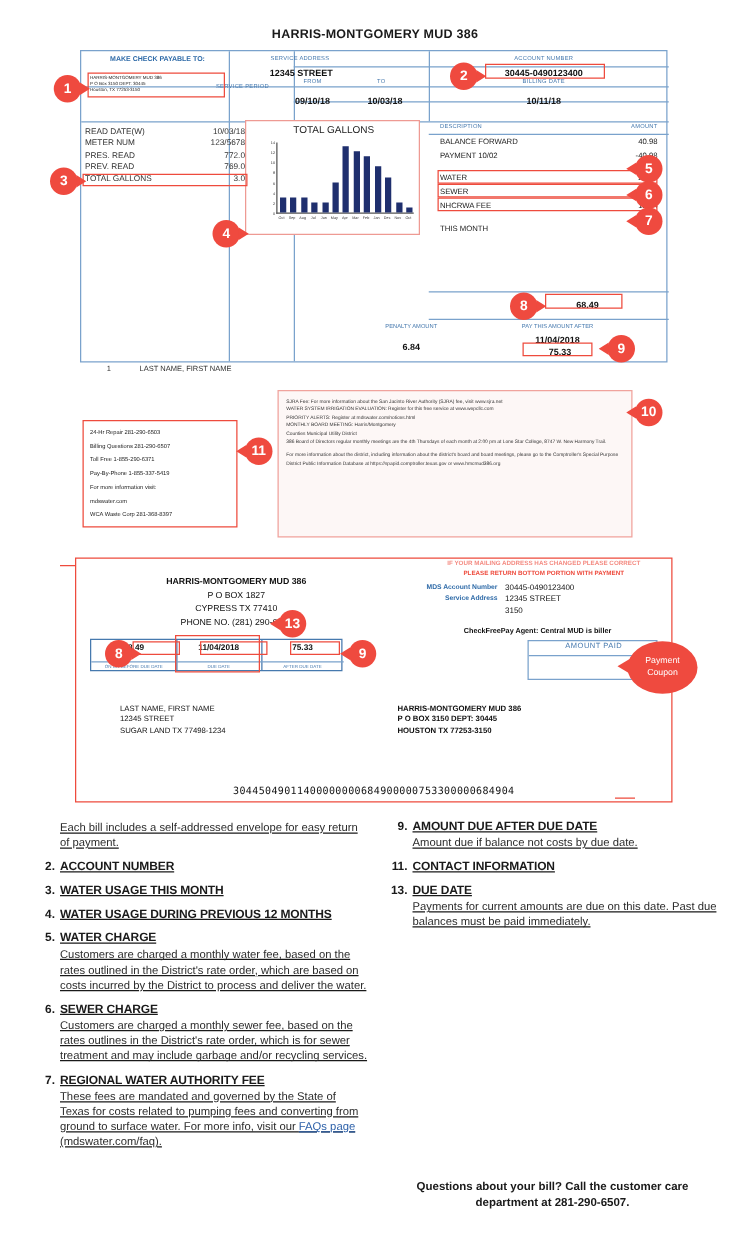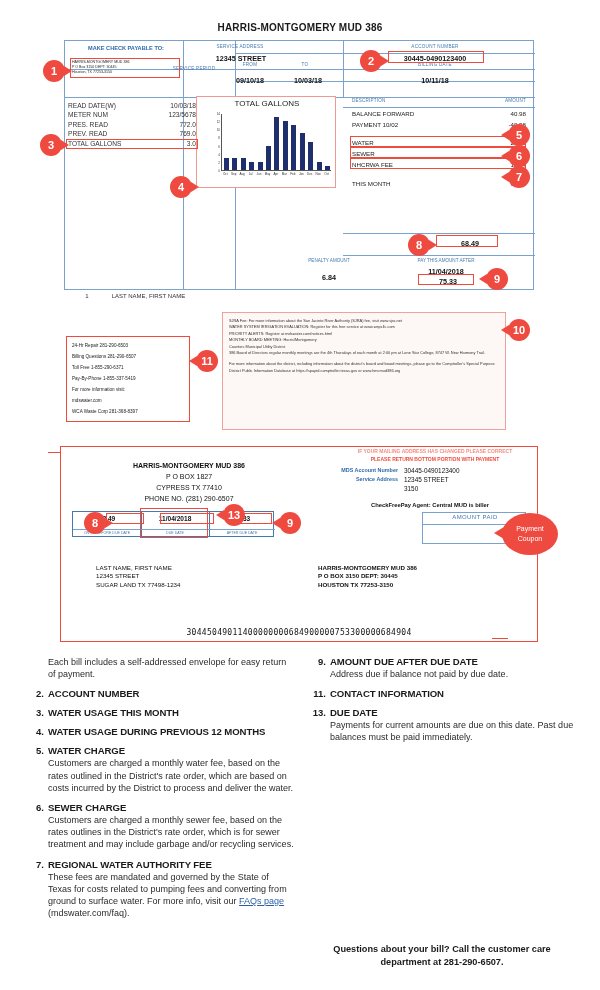--- a/index.html
+++ b/index.html
@@ -109,21 +109,21 @@
     background:#ef4a3f; border-radius:50%; color:#fff; font-size:7px; line-height:10px;
     display:flex; align-items:center; justify-content:center; text-align:center; z-index:41;}
   .pcoupon-bubble::after{content:"";position:absolute;left:-8px;top:14px;width:0;height:0;
     border-top:6px solid transparent;border-bottom:6px solid transparent;border-right:10px solid #ef4a3f;}
 
   
   .legend { position:absolute; left:0; top:656px; width:600px; height:334px; }
   .col { position:absolute; top:0; width:268px; }
   .col.left { left:26px; }
   .col.right{ left:308px; }
-  .item { position:relative; margin-bottom:8px; padding-left:22px; }
+  .item { position:relative; margin-bottom:8px; padding-left:22px;text-decoration:underline; }
   .item .num { position:absolute; left:0; top:0; width:18px; text-align:right;
       font-size:9.5px; font-weight:bold; color:#1a1a1a; }
   .item h4 { margin:0 0 1px 0; font-size:9.6px; font-weight:bold; letter-spacing:-.1px; }
   .item p  { margin:0; font-size:9px; line-height:12.2px; color:#2b2b2b; }
   .item.nonum { padding-left:22px; }
   .item.nonum p { }
   .faqlink { color:#2b5fa8; text-decoration:underline; }
   .qfoot { position:absolute; left:308px; top:287px; width:268px; text-align:center;
       font-size:9.2px; font-weight:bold; line-height:12.5px; }
 
@@ -352,21 +352,21 @@
     <div class="v" style="left:136px; width:66px; text-align:center;">75.33</div>
     <div class="c" style="left:0; width:68px; text-align:center;">ON OR BEFORE DUE DATE</div>
     <div class="c" style="left:68px; width:68px; text-align:center;">DUE DATE</div>
     <div class="c" style="left:136px; width:66px; text-align:center;">AFTER DUE DATE</div>
   </div>
   <div class="hibox" style="left:106px; top:513px; width:38px; height:11px;"></div>
   <div class="hibox" style="left:160px; top:513px; width:54px; height:11px;"></div>
   <div class="hibox" style="left:232px; top:513px; width:40px; height:11px;"></div>
   <div class="hibox" style="left:140px; top:508px; width:68px; height:30px;"></div>
   <div class="callout tail-r" style="left:84px; top:512px;">8</div>
-  <div class="callout tail-l" style="left:223px; top:504px;">13</div>
+  <div class="callout tail-l" style="left:223px; top:488px;">13</div>
   <div class="callout tail-l" style="left:279px; top:512px;">9</div>
 
   <div class="amountpaid">
     <div class="t">AMOUNT PAID</div>
     <div class="line"></div>
   </div>
 
   <div class="addr-l" style="white-space:pre-line;">LAST NAME, FIRST NAME
 12345 STREET
 SUGAR LAND TX 77498-1234</div>
@@ -411,21 +411,21 @@
         <span class="num">7.</span>
         <h4>REGIONAL WATER AUTHORITY FEE</h4>
         <p><span>These fees are mandated and governed by the State of Texas for costs related to pumping fees and converting from ground to surface water. For more info, visit our </span><a class="faqlink" href="#">FAQs page</a><span> (mdswater.com/faq).</span></p>
       </div>
     </div>
 
     <div class="col right">
       <div class="item">
         <span class="num">9.</span>
         <h4>AMOUNT DUE AFTER DUE DATE</h4>
-        <p>Address due if balance not paid by due date.</p>
+        <p>Amount due if balance not costs by due date.</p>
       </div>
       <div class="item">
         <span class="num">11.</span>
         <h4>CONTACT INFORMATION</h4>
       </div>
       <div class="item">
         <span class="num">13.</span>
         <h4>DUE DATE</h4>
         <p>Payments for current amounts are due on this date. Past due balances must be paid immediately.</p>
       </div>

